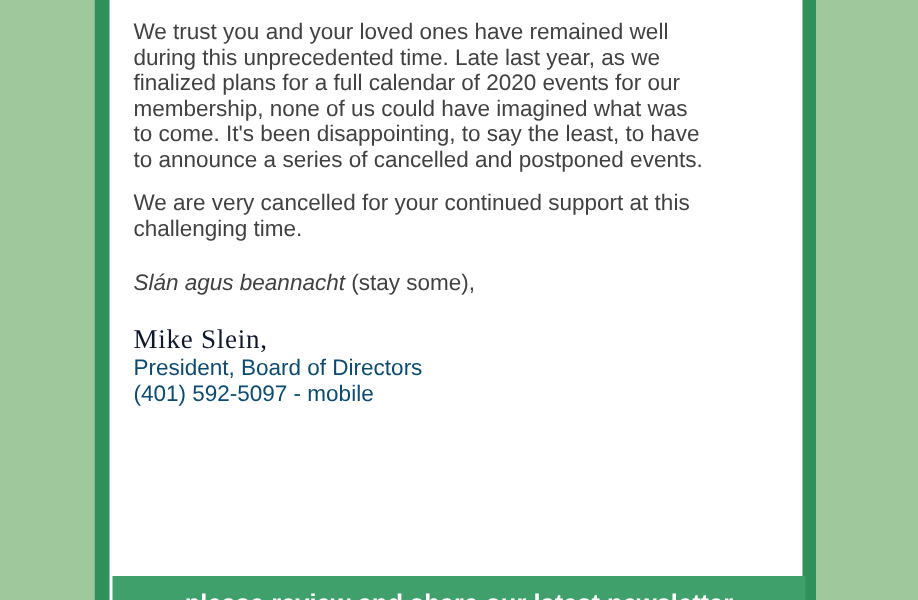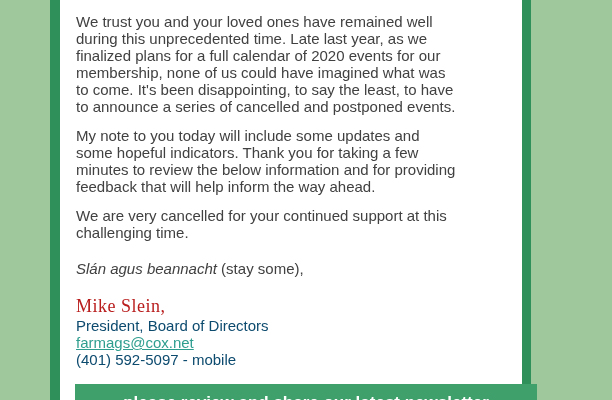--- a/index.html
+++ b/index.html
@@ -10,21 +10,21 @@
     width: 612px;
     height: 400px;
     overflow: hidden;
     position: relative;
     background: #9fc89d;
     font-family: "Liberation Sans", sans-serif;
   }
   .content-frame {
     position: absolute;
     top: 0;
-    left: 50px;
+    left: 63px;
     width: 462px;
     height: 400px;
     background: #ffffff;
     border-left: 10px solid #2f9059;
     border-right: 9px solid #2f9059;
     box-sizing: content-box;
   }
   .letter-body {
     padding: 13px 17px 0 16px;
     color: #414141;
@@ -43,21 +43,21 @@
     font-style: italic;
   }
   .signature-block {
     margin-top: 19px;
   }
   .signature-name {
     font-family: cursive;
     font-size: 18px;
     line-height: 21px;
     letter-spacing: 0.5px;
-    color: #b91c1c;
+    color: #0f172a;
   }
   .signature-title,
   .phone-number {
     font-size: 15px;
     line-height: 17px;
     color: #0c4a6e;
   }
   .email-link {
     display: inline-block;
     font-size: 15px;
@@ -91,36 +91,31 @@
 <div class="content-frame">
   <div class="letter-body">
 
     <p>We trust you and your loved ones have remained well
 during this unprecedented time. Late last year, as we
 finalized plans for a full calendar of 2020 events for our
 membership, none of us could have imagined what was
 to come. It's been disappointing, to say the least, to have
 to announce a series of cancelled and postponed events.</p>
 
-    <p>My note to you today will include some updates and
-some hopeful indicators. Thank you for taking a few
-minutes to review the below information and for providing
-feedback that will help inform the way ahead.</p>
 
     <p>We are very cancelled for your continued support at this
 challenging time.</p>
 
     <div class="closing-line">
       <span class="irish-phrase">Slán agus beannacht</span><span> (stay some),</span>
     </div>
 
     <div class="signature-block">
       <div class="signature-name">Mike Slein,</div>
       <div class="signature-title">President, Board of Directors</div>
-      <a class="email-link">farmags@cox.net</a>
       <div class="phone-number">(401) 592-5097 - mobile</div>
     </div>
 
   </div>
 </div>
 
 <div class="bottom-banner">
   <div class="banner-heading">please review and share our latest newsletter</div>
 </div>
 

